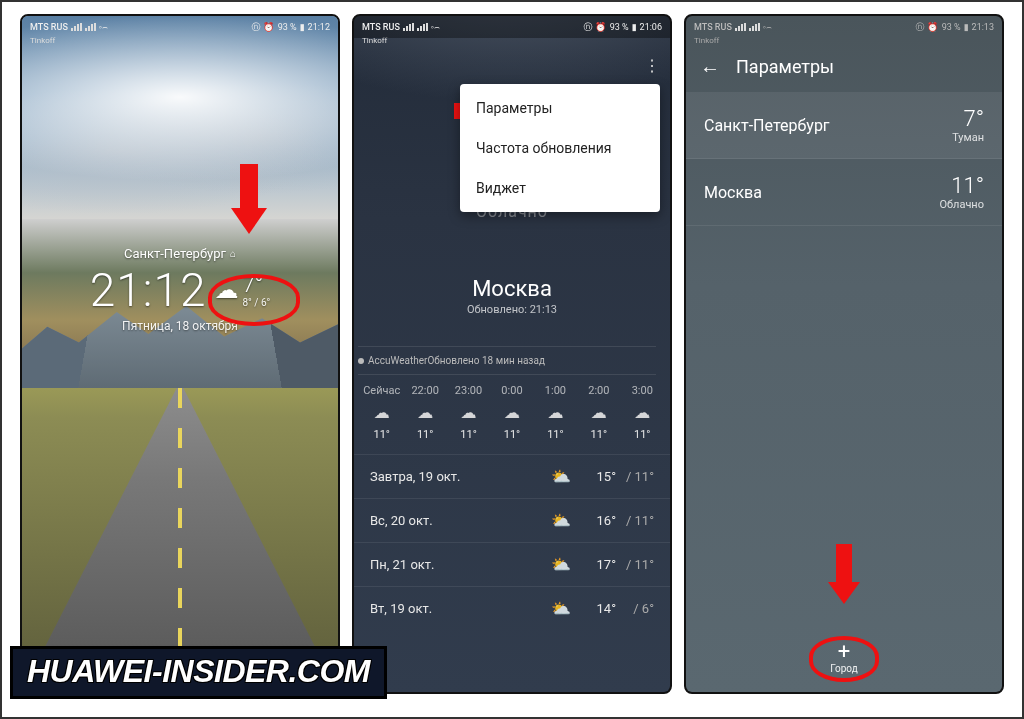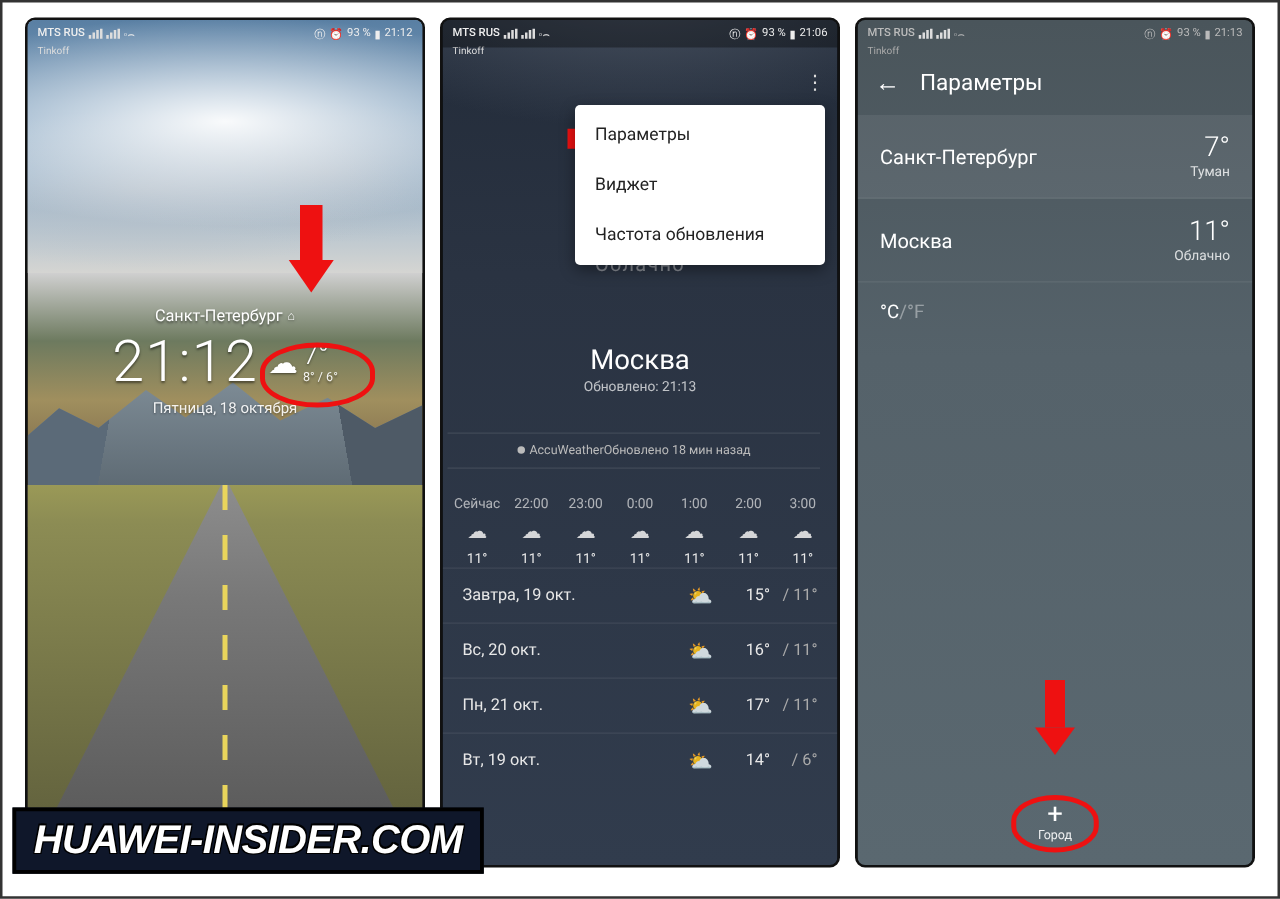--- a/index.html
+++ b/index.html
@@ -120,24 +120,24 @@
   .p2-menu-dots { position:absolute; top:40px; right:12px; color:#ddd; font-size:16px; letter-spacing:-2px; z-index:5;}
   .popup {
     position:absolute; top:68px; right:10px; width:200px;
     background:#fff; border-radius:4px; box-shadow:0 4px 12px rgba(0,0,0,0.4);
     z-index:6; padding:4px 0;
   }
   .popup-item { padding:12px 16px; font-size:14px; color:#222; }
   .city-big { position:absolute; top:260px; left:0; right:0; text-align:center; color:#fff;}
   .city-name { font-size:22px; font-weight:400; }
   .city-sub { font-size:11px; opacity:0.7; margin-top:2px;}
-  .attr-row { position:absolute; top:330px; left:4px; right:14px; display:flex; justify-content:center; color:#bbb; font-size:10px; border-top:1px solid rgba(255,255,255,0.1); border-bottom:1px solid rgba(255,255,255,0.1); padding:8px 0;}
+  .attr-row { position:absolute; top:330px; left:4px; right:14px; display:flex; justify-content:flex-start; color:#bbb; font-size:10px; border-top:1px solid rgba(255,255,255,0.1); border-bottom:1px solid rgba(255,255,255,0.1); padding:8px 0;}
   .attr-row .dot{ width:6px;height:6px;border-radius:50%;background:#bbb; display:inline-block; margin-right:4px;}
   .hourly { position:absolute; top:362px; left:0; right:0; display:flex; color:#e8e8e8; font-size:11px; padding:6px 6px 10px;}
-  .hcell { flex:1; text-align:center;margin-top:12px; }
+  .hcell { flex:1; text-align:center; }
   .hcell .hlbl { opacity:0.7; }
   .hcell .hicon { margin:6px 0; font-size:16px; opacity:0.9;}
   .daily { position:absolute; top:438px; left:0; right:0; color:#e8e8e8;}
   .drow { display:flex; align-items:center; justify-content:flex-end; padding:12px 16px; border-top:1px solid rgba(255,255,255,0.08); font-size:13px;}
   .drow .dname{ flex:1; }
   .drow .dicon{ width:34px; text-align:center; opacity:0.9; font-size:16px;}
   .drow .dhi{ width:38px; text-align:right; }
   .drow .dlo{ width:38px; text-align:right; color:#aaa;}
   .cond-label { position:absolute; top:186px; left:0; right:0; text-align:center; color:rgba(230,230,230,0.5); font-size:16px; letter-spacing:1px;}
 
@@ -262,22 +262,22 @@
         <span>21:06</span>
       </div>
     </div>
     <div style="position:absolute;top:20px;left:8px;font-size:8px;color:#ddd;">Tinkoff</div>
 
     <div class="p2-menu-dots">⋮</div>
     <div class="popup">
       <div class="popup-item">
         <span>Параметры</span>
       </div>
+      <div class="popup-item">Частота обновления</div>
       <div class="popup-item">Виджет</div>
-      <div class="popup-item">Частота обновления</div>
     </div>
     <div class="circ-red" style="top:68px; right:16px; width:128px; height:40px; border-radius:16px;"></div>
     <div class="arrow-right" style="top:80px; left:100px;">
       <div class="shaft"></div>
         <div class="head"></div>
     </div>
 
     <div class="cond-label">Облачно</div>
 
     <div class="city-big">
@@ -398,23 +398,20 @@
             <div class="ccond">Туман</div>
           </div>
       </div>
       <div class="crow">
         <div class="cname">Москва</div>
         <div class="cinfo">
             <div class="ctmp">11°</div>
             <div class="ccond">Облачно</div>
           </div>
       </div>
-      <div class="units">
-        <span>°C</span><span class="off">/°F</span>
-      </div>
     </div>
 
     <div class="arrow-down" style="bottom:88px; left:50%; transform:translateX(-50%); height:60px; width:30px;">
       <div class="shaft" style="height:38px;width:16px;"></div>
         <div class="head" style="border-left-width:16px;border-right-width:16px;border-top-width:22px;"></div>
     </div>
     <div class="circ-red" style="bottom:10px; left:50%; transform:translateX(-50%); width:70px; height:46px;"></div>
 
     <div class="addcity">
       <div class="plus">+</div>

